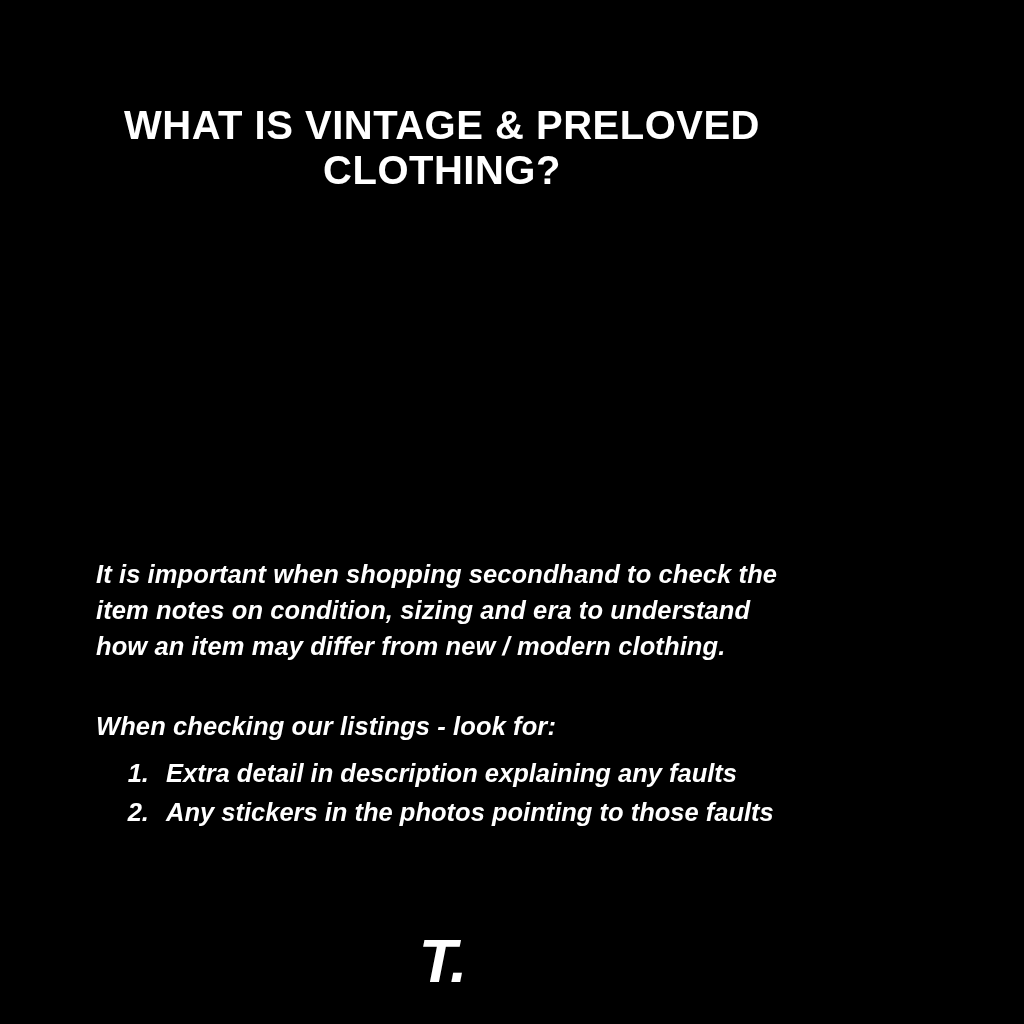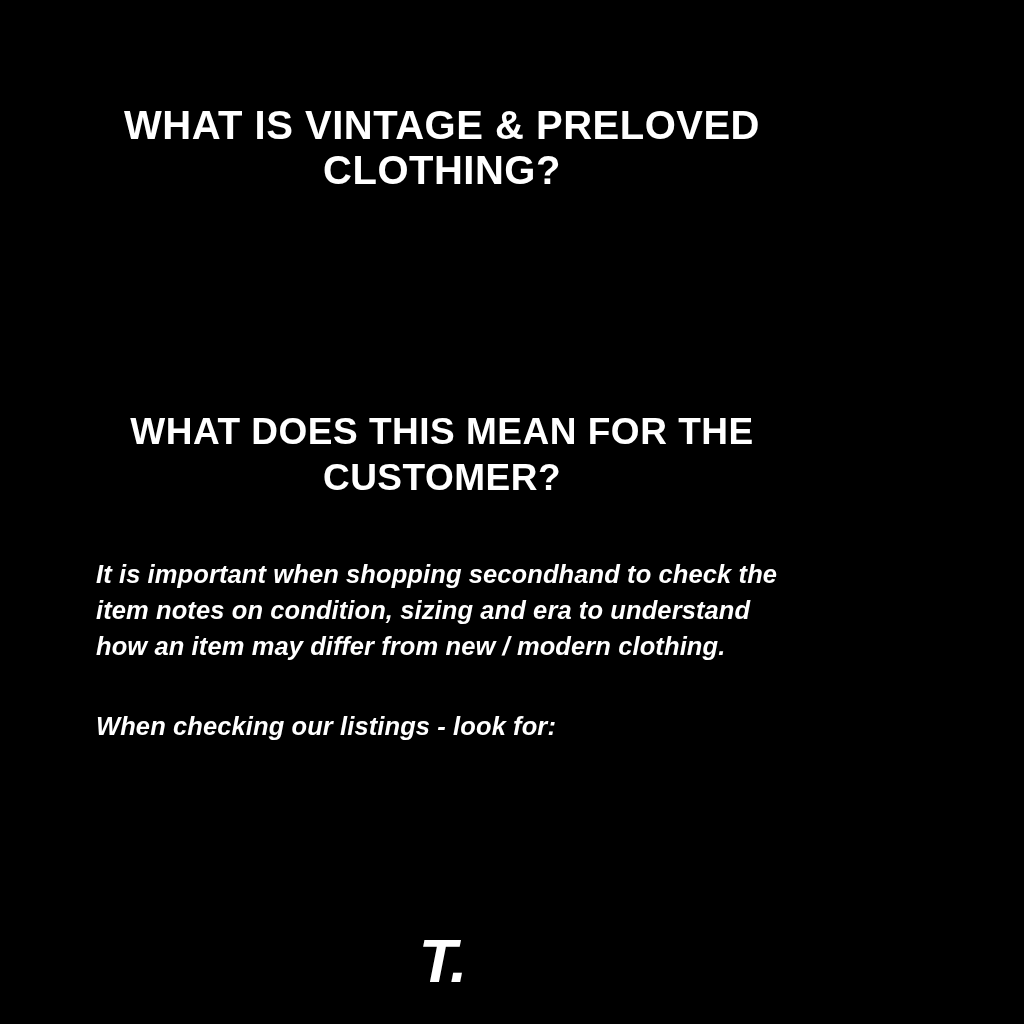--- a/index.html
+++ b/index.html
@@ -104,22 +104,25 @@
   }
 </style>
 </head>
 <body>
 
 <div class="page">
 
   <h1 class="heading h1">WHAT IS VINTAGE &amp; PRELOVED CLOTHING?</h1>
 
 
-  <h2 class="heading h2">WHAT DOES THIS MEAN FOR THE CUSTOMER?</h2>
 
   <p class="para p3">When checking our listings - look for:</p>
 
   <p class="para p2">It is important when shopping secondhand to check the item notes on condition, sizing and era to understand how an item may differ from new / modern clothing.</p>
 
+  <ol class="list">
+    <li>Extra detail in description explaining any faults</li>
+    <li>Any stickers in the photos pointing to those faults</li>
+  </ol>
 
   <div class="logo">T.</div>
 
 </div>
 
 </body></html>

